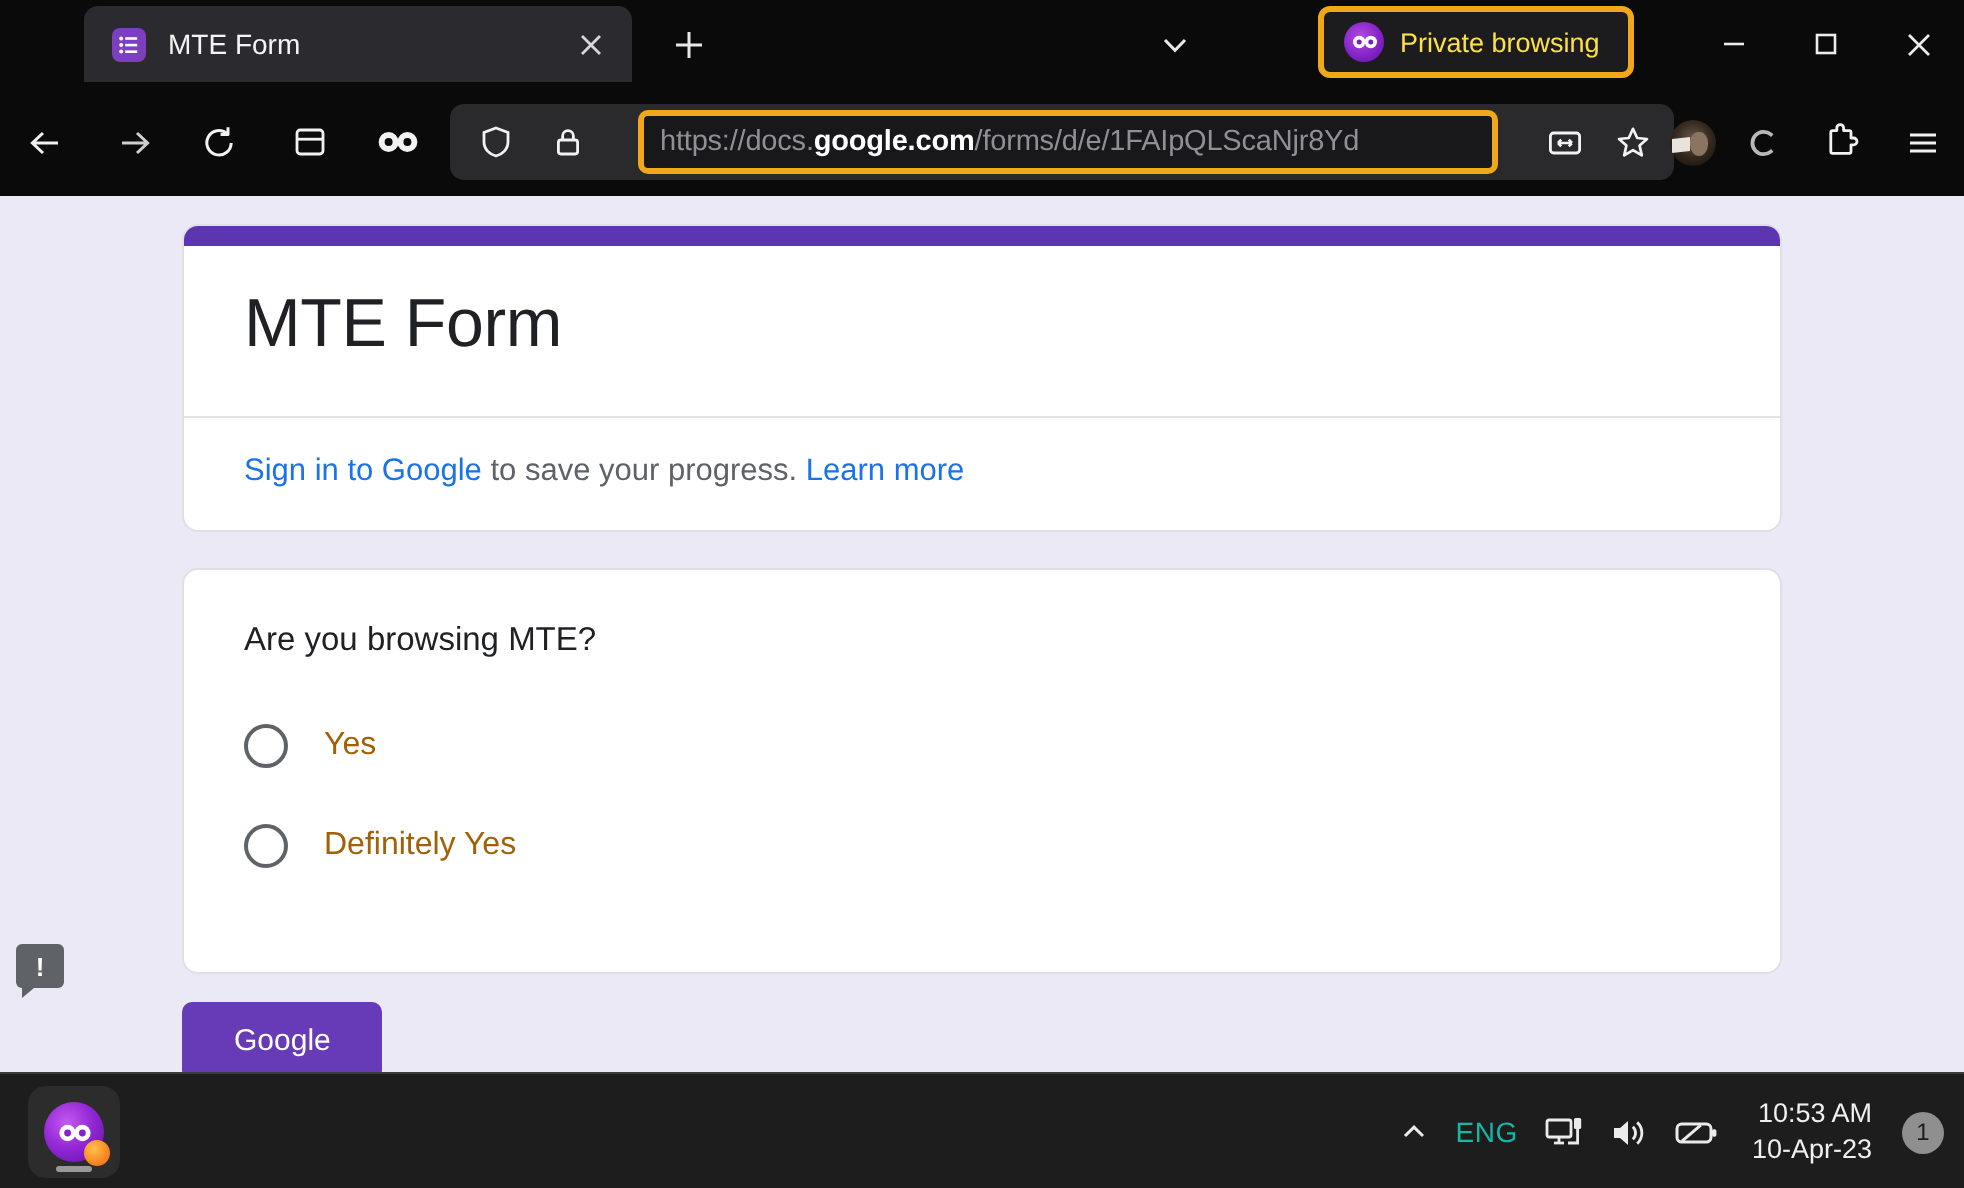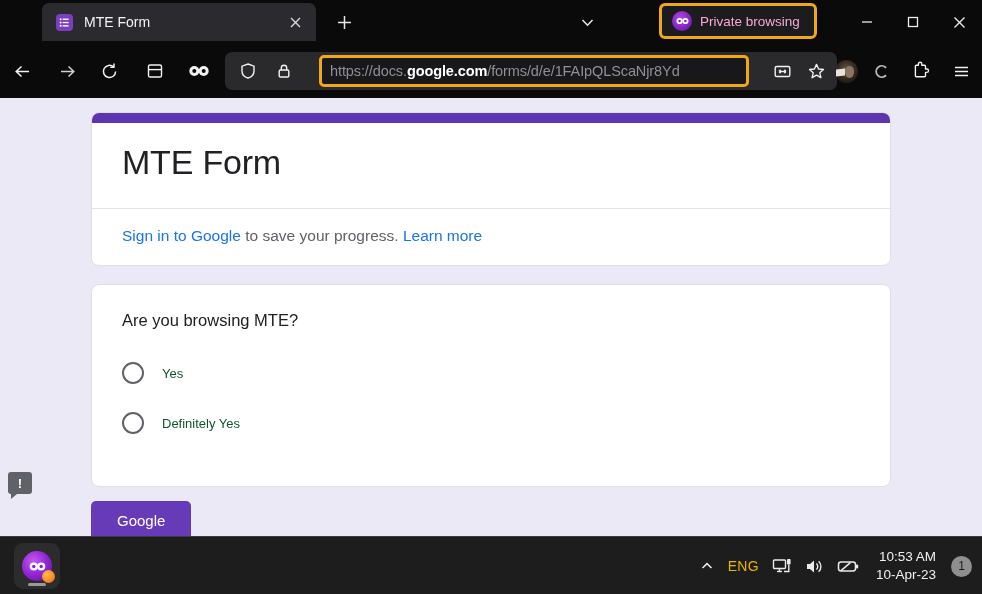--- a/index.html
+++ b/index.html
@@ -87,21 +87,21 @@
     border: 3px solid #f0a818;
     border-radius: 6px;
   }
   .private-mask {
     width: 20px; height: 20px; border-radius: 50%;
     background: radial-gradient(circle at 42% 38%, #b44be0 0%, #8322c8 58%, #5c1694 100%);
     display: flex; align-items: center; justify-content: center;
     flex: 0 0 auto;
   }
   .private-label {
-    color: #f9a8d4; font-size: 13.5px; white-space: nowrap;
+    color: #fde047; font-size: 13.5px; white-space: nowrap;
   }
 
   
   .wincontrols {
     position: absolute; right: 0; top: 0;
     height: 44px;
     display: flex; align-items: center;
   }
   .winbtn {
     width: 46px; height: 44px;
@@ -241,22 +241,22 @@
     height: 34px;
     margin-bottom: 16px;
   }
   .radio {
     width: 22px; height: 22px;
     border: 2px solid #5f6368;
     border-radius: 50%;
     flex: 0 0 auto;
   }
   .option-label {
-    font-size: 13px;
-    color: #14532d;
+    font-size: 16px;
+    color: #a16207;
   }
 
   .submit-row { margin-top: 14px; }
   .submit-btn {
     display: inline-block;
     background: #673ab7;
     color: #ffffff;
     font-size: 15px;
     border: none;
     border-radius: 5px;
@@ -324,21 +324,21 @@
     position: absolute; right: 10px; top: 0;
     height: 58px;
     display: flex; align-items: center;
     gap: 13px;
   }
   .tray-icon {
     display: flex; align-items: center; justify-content: center;
     color: #ebebeb;
   }
   .tray-lang {
-    color: #eab308; font-size: 14px; letter-spacing: 0.3px;
+    color: #14b8a6; font-size: 14px; letter-spacing: 0.3px;
   }
   .clock {
     text-align: right;
     color: #f0f0f0;
     font-size: 13.5px;
     line-height: 18px;
     margin-left: 4px;
   }
   .notif-badge {
     width: 21px; height: 21px; border-radius: 50%;

